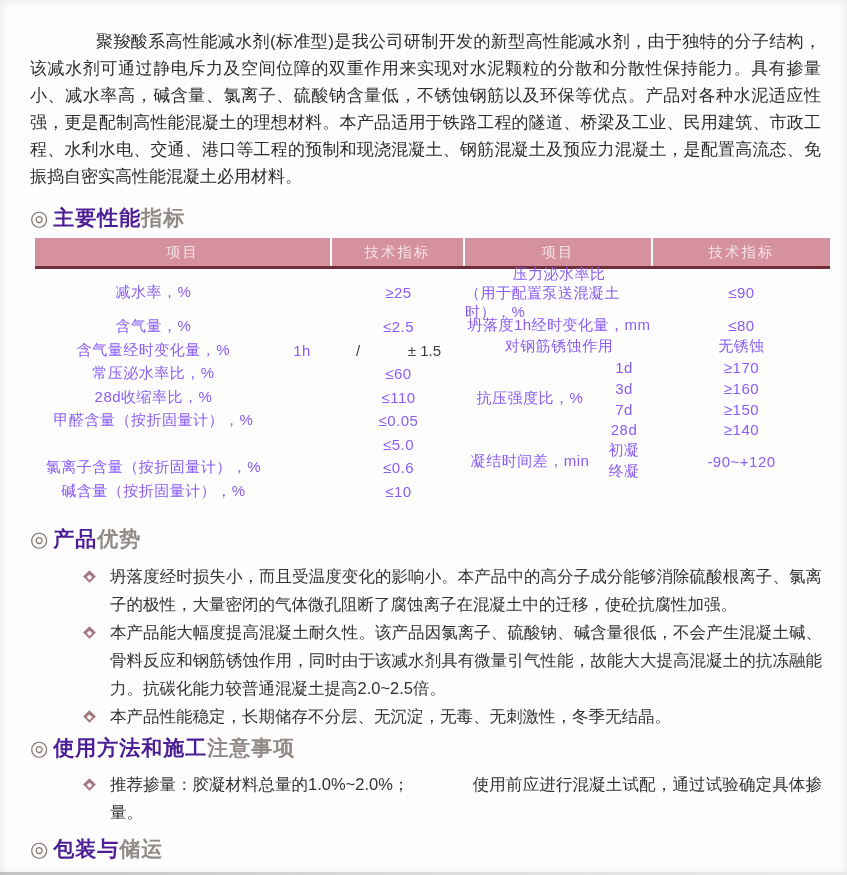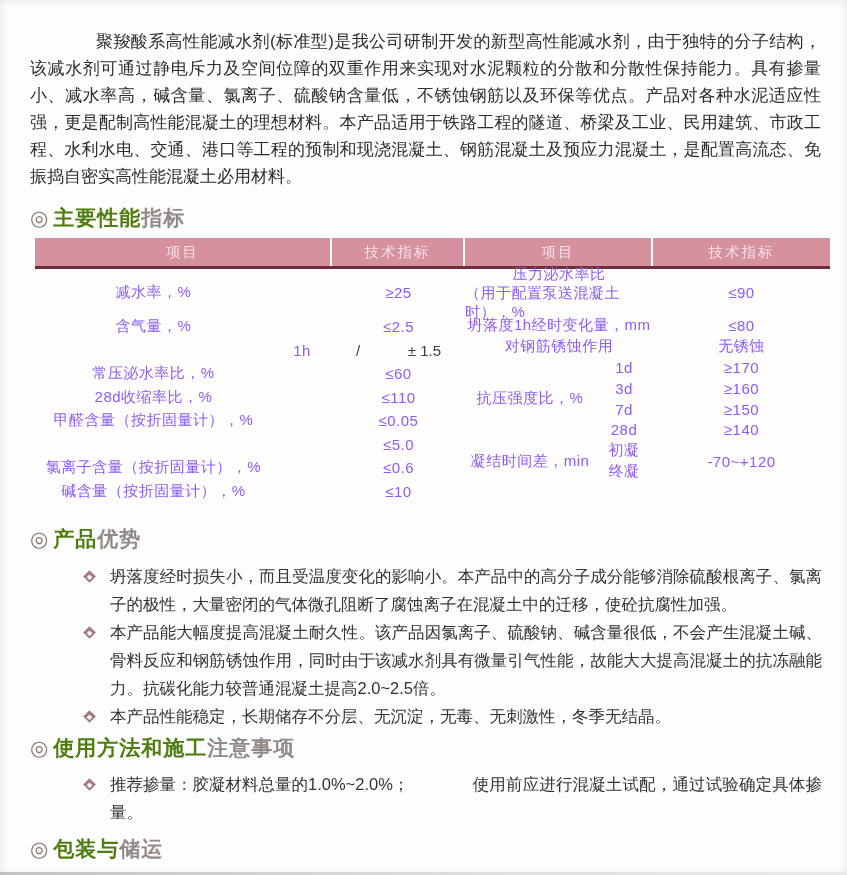--- a/index.html
+++ b/index.html
@@ -20,21 +20,21 @@
     margin:28px 26px 0 30px;
     font-size:17px;line-height:27px;
     text-indent:66px;
     color:#2d2d2d;
     text-align:justify;
   }
 
   
   .sec-head{margin-left:30px;display:flex;align-items:center;height:27px;font-weight:bold;font-size:21px;letter-spacing:1px;}
   .sec-head .marker{font-weight:normal;font-size:21px;color:#86746f;margin-right:4px;line-height:1;}
-  .t-warm{color:#4d7c0f;}
+  .t-warm{color:#4c1d95;}
   .t-gray{color:#928a87;}
   .mt14{margin-top:14px;} .mt22{margin-top:22px;} .mt4{margin-top:4px;} .mt9{margin-top:9px;}
 
   
   .tbl{margin:7px 17px 0 35px;width:795px;}
   .tbl-head{
     display:grid;grid-template-columns:297px 133px 188px 177px;
     height:28px;background:#d5919e;
     border-bottom:3px solid #6f2e38;
   }
@@ -85,20 +85,21 @@
     </div>
     <div class="tbl-body">
 
       <div class="tbl-left">
         <div class="cell" style="grid-row:1;grid-column:1">减水率，%</div>
         <div class="cell" style="grid-row:1;grid-column:3">≥25</div>
 
         <div class="cell" style="grid-row:2;grid-column:1">含气量，%</div>
         <div class="cell" style="grid-row:2;grid-column:3">≤2.5</div>
 
+        <div class="cell" style="grid-row:3;grid-column:1">含气量经时变化量，%</div>
         <div class="cell" style="grid-row:3;grid-column:2">1h</div>
         <div class="val-split" style="grid-row:3;grid-column:3">
           <span>/</span>
           <span>± 1.5</span>
         </div>
 
         <div class="cell" style="grid-row:4;grid-column:1">常压泌水率比，%</div>
         <div class="cell" style="grid-row:4;grid-column:3">≤60</div>
 
         <div class="cell" style="grid-row:5;grid-column:1">28d收缩率比，%</div>
@@ -135,21 +136,21 @@
         <div class="cell" style="grid-row:5;grid-column:2">3d</div>
         <div class="cell" style="grid-row:5;grid-column:3">≥160</div>
         <div class="cell" style="grid-row:6;grid-column:2">7d</div>
         <div class="cell" style="grid-row:6;grid-column:3">≥150</div>
         <div class="cell" style="grid-row:7;grid-column:2">28d</div>
         <div class="cell" style="grid-row:7;grid-column:3">≥140</div>
 
         <div class="cell" style="grid-row:8/10;grid-column:1">凝结时间差，min</div>
         <div class="cell" style="grid-row:8;grid-column:2">初凝</div>
         <div class="cell" style="grid-row:9;grid-column:2">终凝</div>
-        <div class="cell" style="grid-row:8/10;grid-column:3">-70~+120</div>
+        <div class="cell" style="grid-row:8/10;grid-column:3">-90~+120</div>
       </div>
 
     </div>
   </div>
 
   <div class="sec-head mt22">
     <span class="marker">◎</span>
     <span class="t-warm">产品</span>
     <span class="t-gray">优势</span>
   </div>

